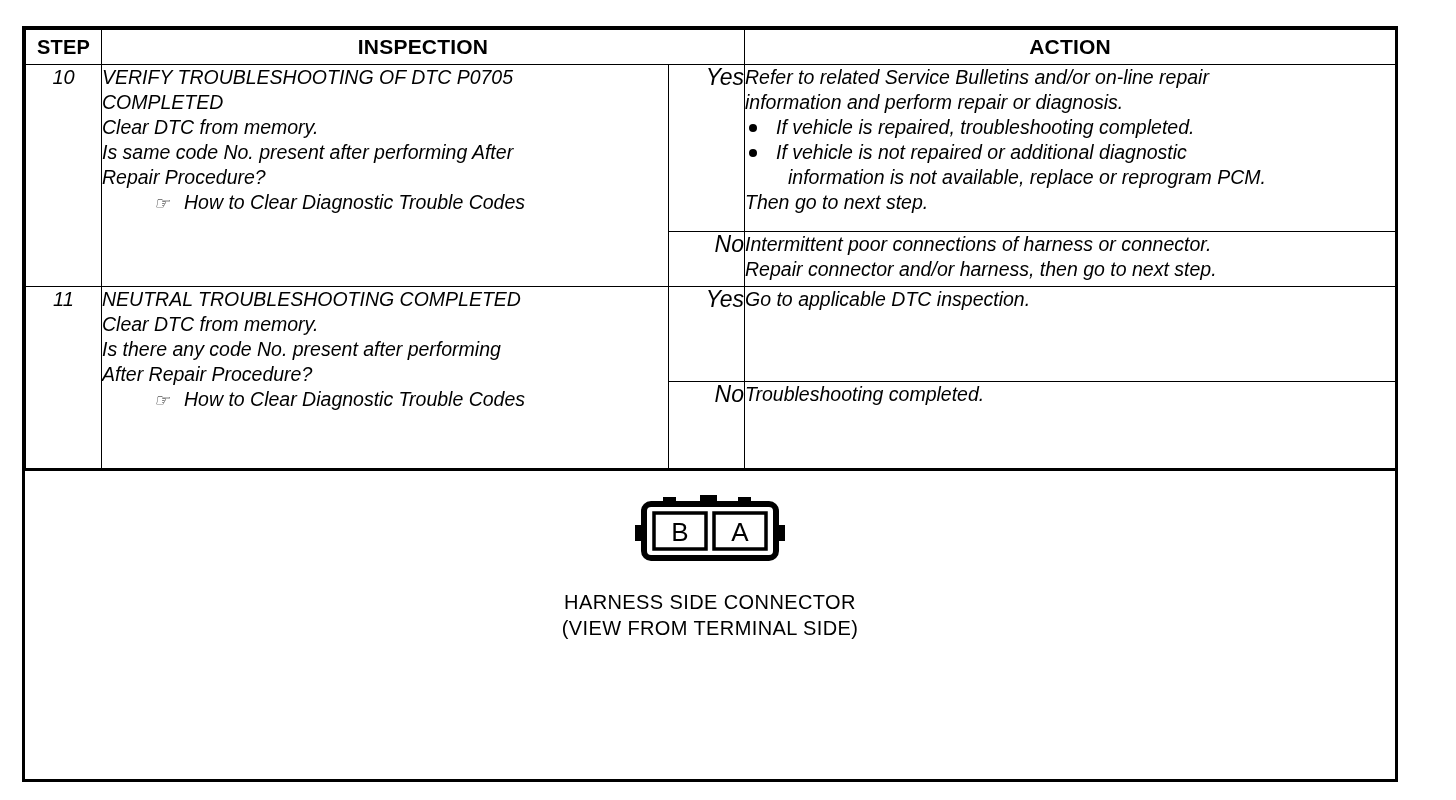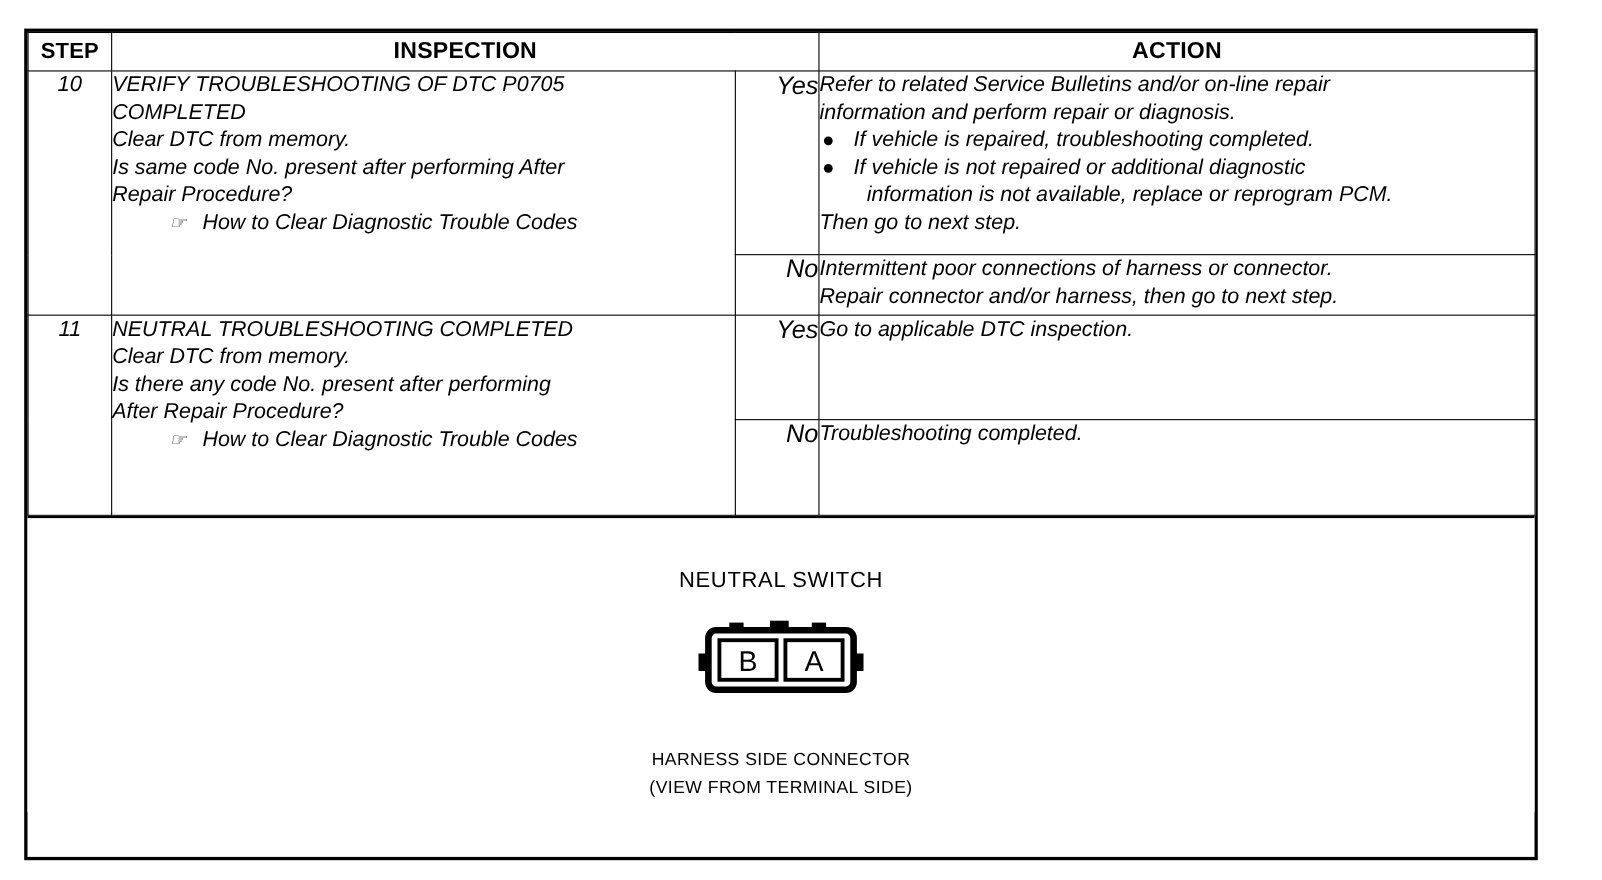--- a/index.html
+++ b/index.html
@@ -143,22 +143,22 @@
     font-size: 20px;
     letter-spacing: 0.6px;
     white-space: nowrap;
   }
   .connector-wrap {
     margin-top: 24px;
     display: flex;
     justify-content: center;
   }
   .caption {
-    margin-top: 42px;
-    font-size: 16px;
+    margin-top: 22px;
+    font-size: 20px;
     line-height: 26px;
     letter-spacing: 0.4px;
     white-space: nowrap;
   }
 </style>
 </head>
 <body>
 
 <div class="page">
 
@@ -239,21 +239,20 @@
         <td class="cell cell-act">
           <div>Troubleshooting completed.</div>
         </td>
       </tr>
 
     </tbody>
   </table>
 
   <div class="diagram-panel">
 
-    <div class="diag-title">NEUTRAL SWITCH</div>
 
     <div class="connector-wrap">
       <svg width="160" height="72" viewBox="0 0 160 72">
 
         <rect x="33" y="2" width="13" height="9" fill="#000"></rect>
         <rect x="70" y="0" width="17" height="11" fill="#000"></rect>
         <rect x="108" y="2" width="13" height="9" fill="#000"></rect>
 
         <rect x="14" y="9" width="132" height="54" rx="7" ry="7" fill="none" stroke="#000" stroke-width="6"></rect>
 

